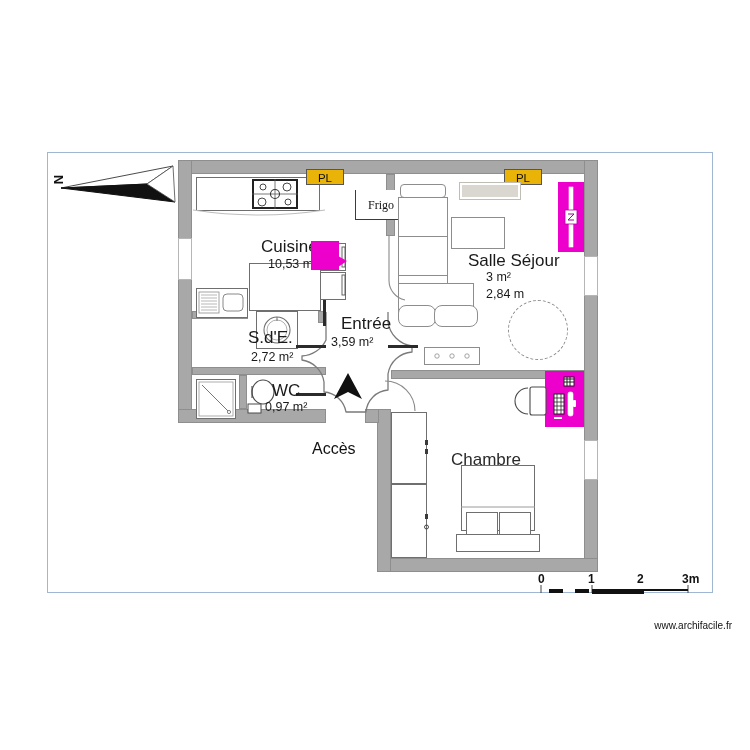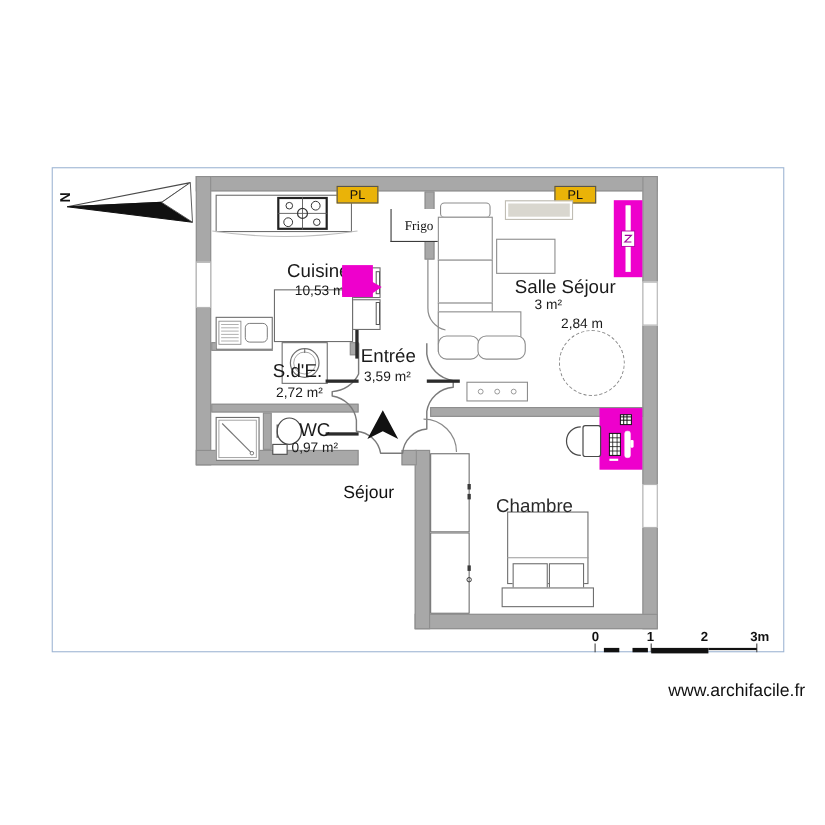--- a/index.html
+++ b/index.html
@@ -79,21 +79,21 @@
 
   
   .lbl{
     position:absolute;
     color:#1a1a1a;
     white-space:nowrap;
     line-height:1;
   }
   .room-name{font-size:17px;}
   .room-area{font-size:12.5px;}
-  .room-dim{font-size:12.5px;margin-left:24px;}
+  .room-dim{font-size:12.5px;}
   .tag-box{
     position:absolute;
     background:#eab308;
     border:1px solid #555;
     box-sizing:border-box;
     display:flex;align-items:flex-end;justify-content:center;
     font-size:11.5px;color:#111;
   }
   .frigo-box{
     position:absolute;
@@ -101,21 +101,21 @@
     border:1px solid #3b3b3b;
     border-top:none;
     box-sizing:border-box;
     display:flex;align-items:flex-start;justify-content:center;
     font-family:"Liberation Serif", serif;
     font-size:12px;color:#111;
   }
   .acces-lbl{font-size:16px;color:#111;}
   .site-url{
     position:absolute;
-    font-size:16px;color:#111;
+    font-size:10px;color:#111;
     right:18px;top:620px;
   }
   .scale-num{position:absolute;font-size:12px;font-weight:bold;color:#111;}
   .compass-n{
     position:absolute;
     font-size:13px;font-weight:bold;color:#111;
     transform:rotate(-90deg);
     transform-origin:center center;
   }
   svg{display:block;overflow:visible;}
@@ -341,35 +341,35 @@
 
   <div class="magenta" style="left:311px;top:241px;width:28px;height:29px;"></div>
   <svg class="abs" style="left:338px;top:256px;" width="10" height="12" viewBox="0 0 10 12">
     <polygon points="0,0 9,5 0,11" fill="#ee00cc"></polygon>
   </svg>
 
   <span class="lbl room-name" style="left:468px;top:252px;">Salle Séjour</span>
   <span class="lbl room-area" style="left:486px;top:271px;">3 m²</span>
   <span class="lbl room-dim" style="left:486px;top:288px;">2,84 m</span>
 
-  <span class="lbl room-name" style="left:328px;top:315px;">Entrée</span>
+  <span class="lbl room-name" style="left:328px;top:315px;padding-left:13px;">Entrée</span>
   <span class="lbl room-area" style="left:331px;top:336px;">3,59 m²</span>
 
   <span class="lbl room-name" style="left:248px;top:329px;">S.d'E.</span>
   <span class="lbl room-area" style="left:251px;top:351px;">2,72 m²</span>
 
   <span class="lbl room-name" style="left:272px;top:382px;">WC</span>
   <span class="lbl room-area" style="left:265px;top:401px;">0,97 m²</span>
 
   <span class="lbl room-name" style="left:451px;top:451px;color:#2a2a2a;">Chambre</span>
 
   <svg class="abs" style="left:334px;top:373px;" width="28" height="34" viewBox="0 0 28 34">
     <polygon points="14,0 28,26 14,19 0,26" fill="#111111"></polygon>
   </svg>
-  <span class="lbl acces-lbl" style="left:312px;top:441px;">Séjour</span>
+  <span class="lbl acces-lbl" style="left:312px;top:441px;">Accès</span>
 
   <div class="abs" style="left:536px;top:572px;width:170px;height:22px;">
     <span class="scale-num" style="left:2px;top:0px;">0</span>
     <span class="scale-num" style="left:52px;top:0px;">1</span>
     <span class="scale-num" style="left:101px;top:0px;">2</span>
     <span class="scale-num" style="left:146px;top:0px;">3m</span>
     <svg style="position:absolute;left:0;top:13px;" width="170" height="10" viewBox="0 0 170 10">
       <line x1="5" y1="0" x2="5" y2="8" stroke="#444" stroke-width="1"></line>
       <line x1="56" y1="0" x2="56" y2="8" stroke="#444" stroke-width="1"></line>
       <line x1="152" y1="0" x2="152" y2="8" stroke="#444" stroke-width="1"></line>

